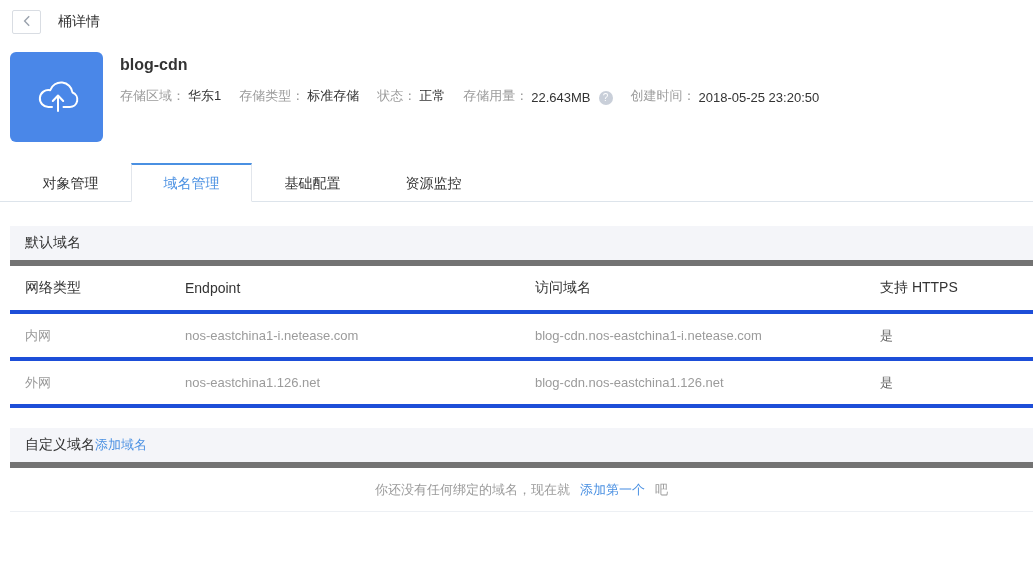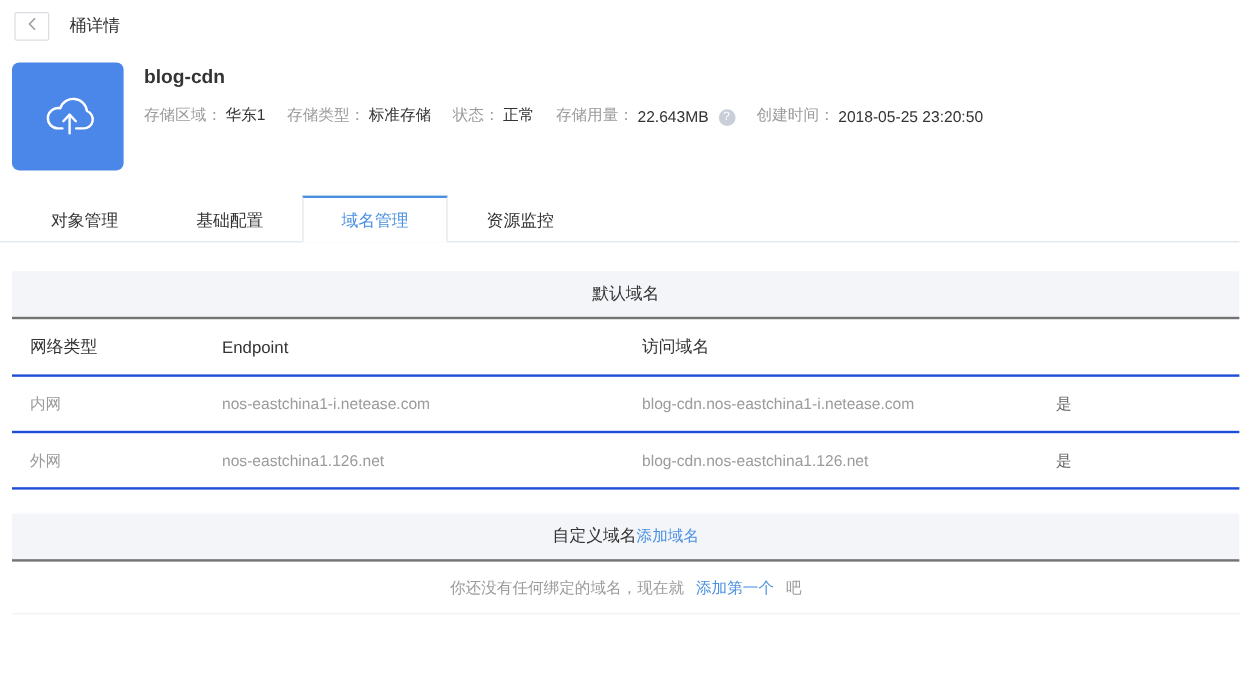--- a/index.html
+++ b/index.html
@@ -27,27 +27,27 @@
 
   
   .tabs { display:flex; padding-left:10px; margin-top:21px; border-bottom:1px solid #dde4eb; }
   .tab { width:121px; height:39px; text-align:center; font-size:14px; color:#333;
     line-height:36px; border-top:2px solid transparent; margin-bottom:-1px; cursor:pointer; background:transparent; }
   .tab.active { color:#4a90e2; background:#fff; border-top:2px solid #4a90e2;
     border-left:1px solid #e2e6ec; border-right:1px solid #e2e6ec; border-bottom:1px solid #fff; }
 
   
   .content { margin:24px 0 0 10px; width:1023px; }
-  .section-bar { height:40px; background:#f4f5f9; border-bottom:2px solid #737373;
-    display:flex; align-items:center; justify-content:center; padding:0 15px;
+  .section-bar { height:40px; background:#f4f5f9; border-bottom:6px solid #737373;
+    display:flex; align-items:center; justify-content:flex-start; padding:0 15px;
     font-size:14px; color:#333; }
   .add-link { color:#4a90e2; font-size:13px; cursor:pointer; }
 
   .table-row { display:flex; align-items:center; padding-left:15px;
-    border-bottom:2px solid #1d4ed8; }
+    border-bottom:4px solid #1d4ed8; }
   .thead { height:48px; font-size:14px; color:#333; }
   .trow { height:47px; font-size:13px; color:#9b9b9b; }
   .https-val { color:#666; }
 
   
   .d1 { width:160px; } .d2 { width:350px; } .d3 { width:345px; } .d4 { flex:1; }
   
   .c1 { width:260px; } .c2 { width:250px; } .c3 { width:125px; }
   .c4 { width:123px; } .c5 { width:122px; } .c6 { flex:1; }
 
@@ -103,34 +103,35 @@
       <span class="meta-item">
         <span class="meta-label">创建时间：</span>
         <span class="meta-value">2018-05-25 23:20:50</span>
       </span>
     </div>
   </div>
 </div>
 
 <div class="tabs">
   <div class="tab">对象管理</div>
+  <div class="tab active">域名管理</div>
   <div class="tab">基础配置</div>
-  <div class="tab active">域名管理</div>
   <div class="tab">资源监控</div>
 </div>
 
 <div class="content">
 
   <div class="section-bar">
     <span>默认域名</span>
   </div>
   <div class="table-row thead">
     <span class="d1">网络类型</span>
     <span class="d2">Endpoint</span>
     <span class="d3">访问域名</span>
+    <span class="d4">支持 HTTPS</span>
   </div>
   <div class="table-row trow">
     <span class="d1">内网</span>
     <span class="d2">nos-eastchina1-i.netease.com</span>
     <span class="d3">blog-cdn.nos-eastchina1-i.netease.com</span>
     <span class="d4 https-val">是</span>
   </div>
   <div class="table-row trow">
     <span class="d1">外网</span>
     <span class="d2">nos-eastchina1.126.net</span>

